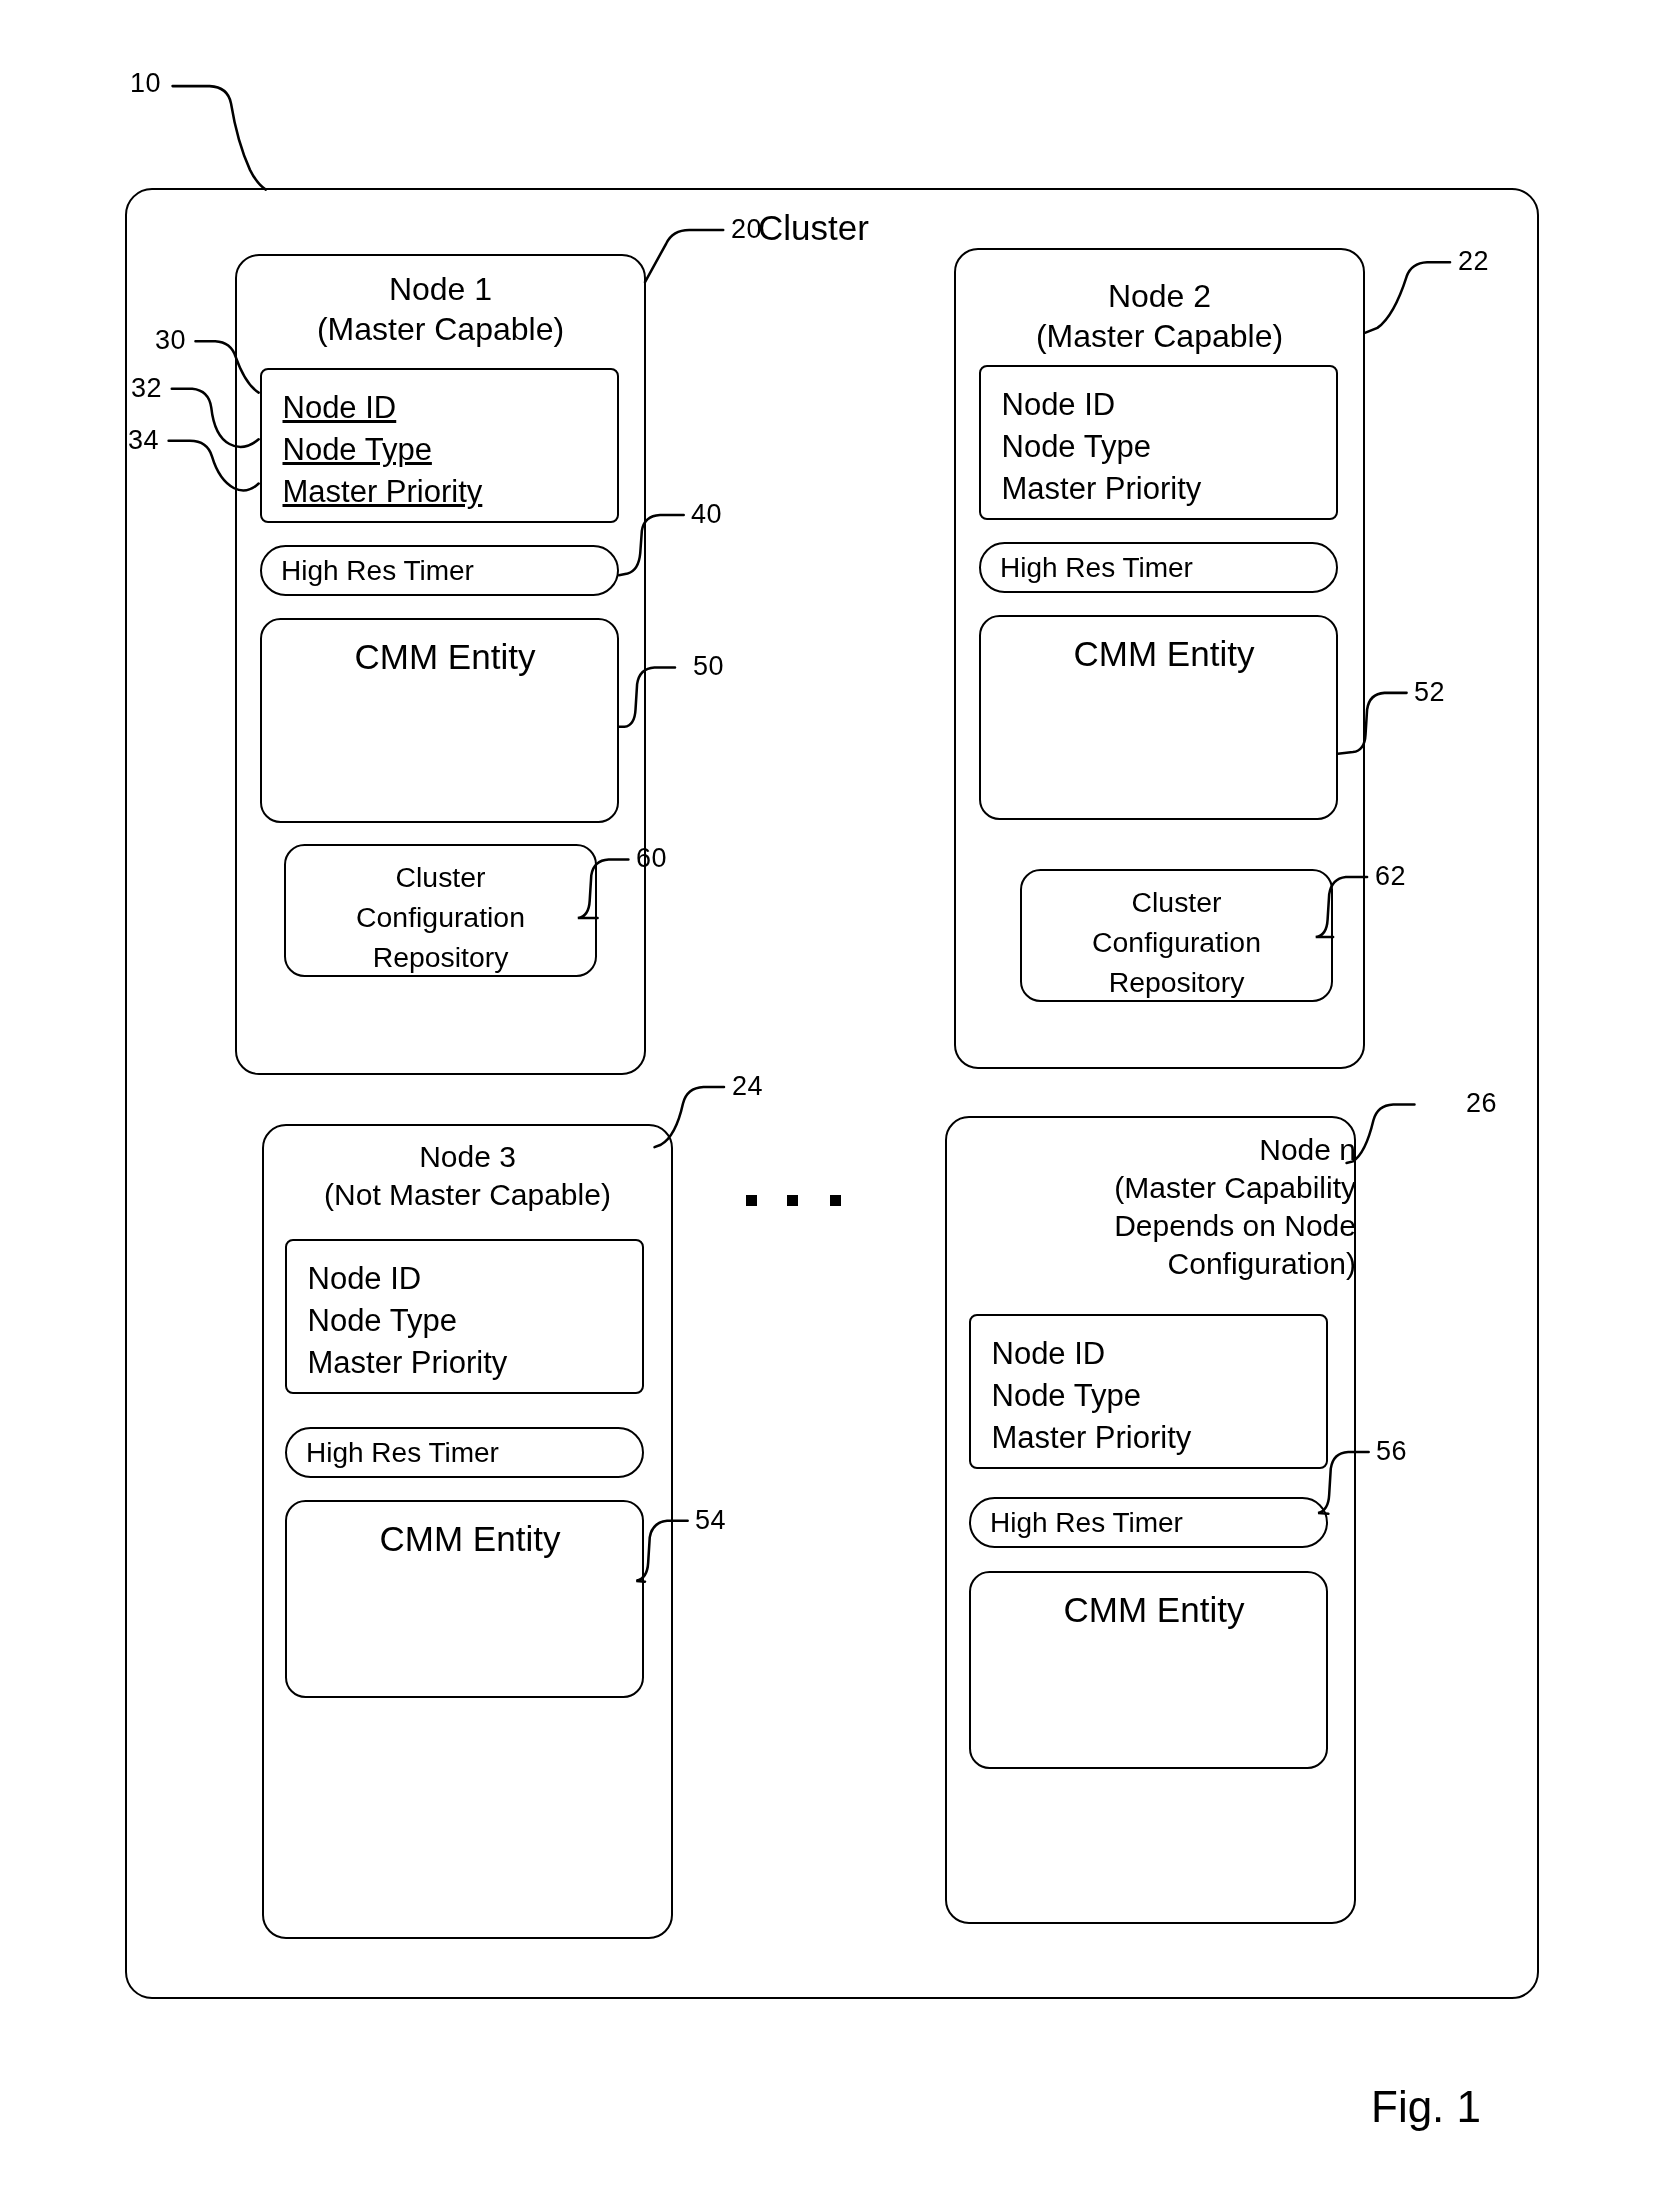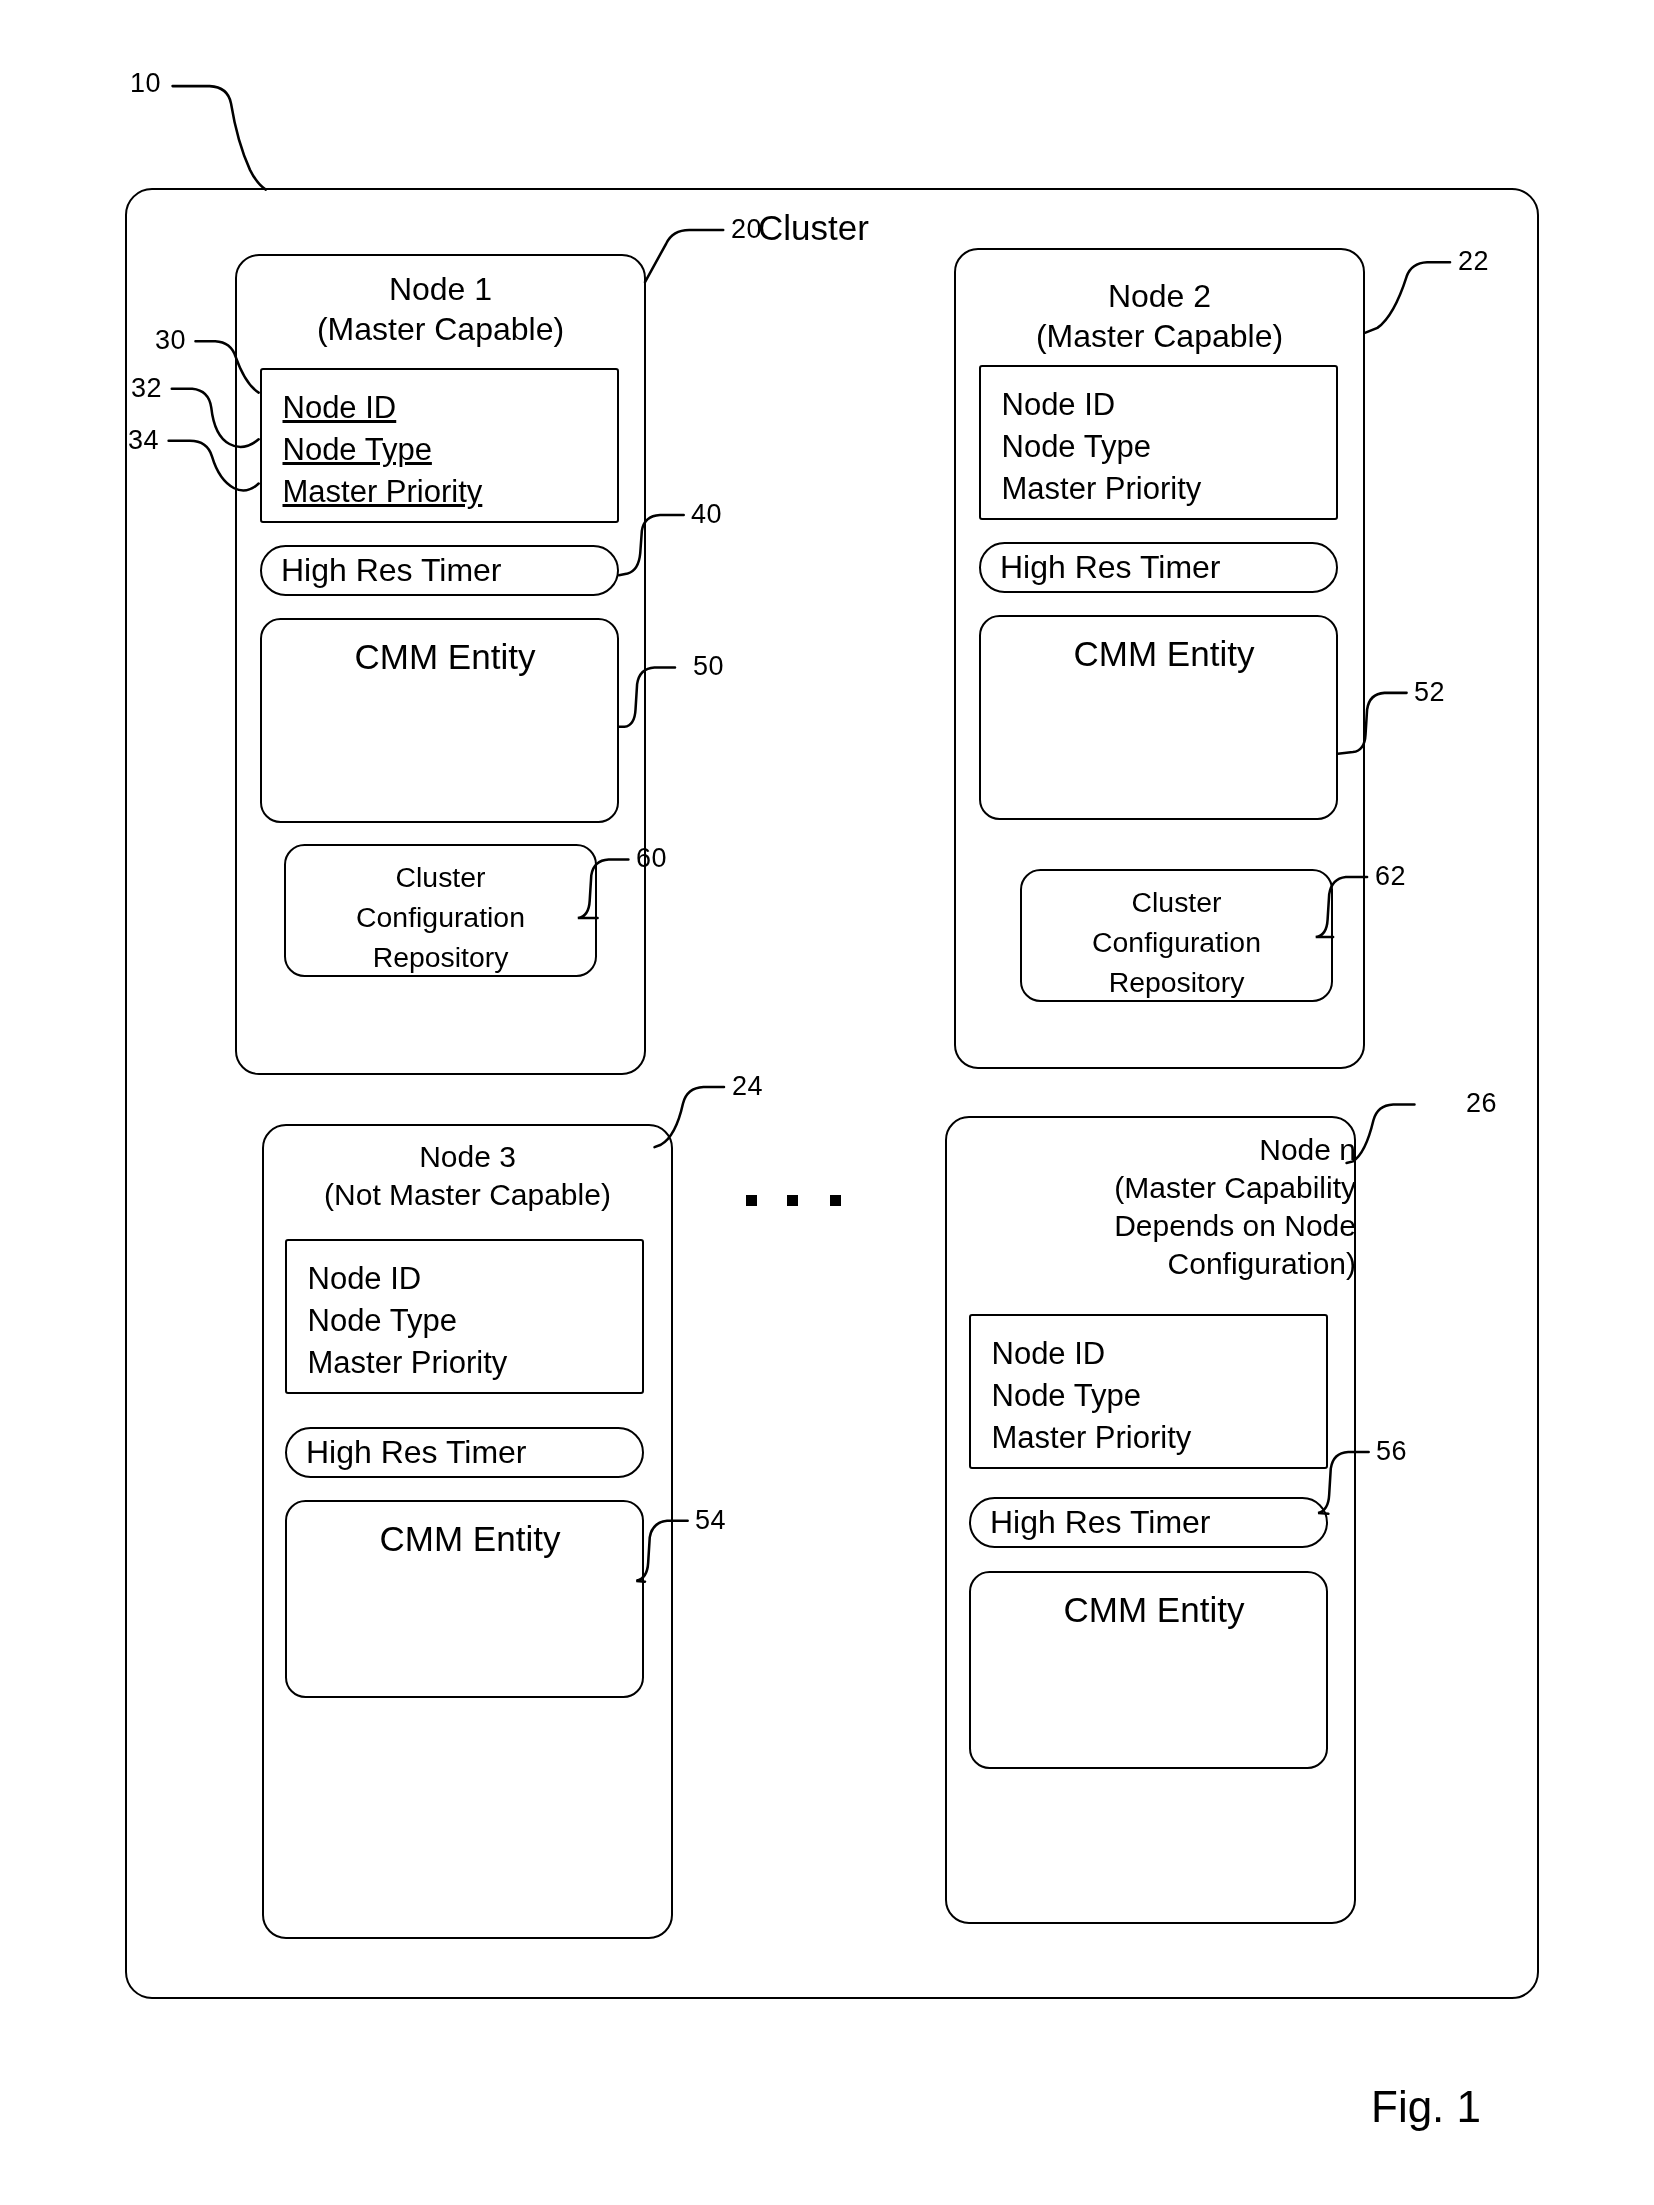--- a/index.html
+++ b/index.html
@@ -79,21 +79,21 @@
   }
   #node1-title { left: 235px;  top: 269px;  width: 411px; }
   #node2-title { left: 954px; top: 276px;  width: 411px; }
   #node3-title { left: 262px;  top: 1138px; width: 411px; font-size: 30px; line-height: 38px;}
   #noden-title { left: 945px; top: 1131px; width: 411px; font-size: 30px; line-height: 38px; text-align: right;}
 
   
   .attr-box {
     position: absolute;
     border: 2.4px solid #000;
-    border-radius: 3px;
+    border-radius: 8px;
     box-sizing: border-box;
     padding: 17.4px 0 14.2px 20.5px;
   }
   .attr-box .attr {
     display: block;
     font-size: 31px;
     line-height: 42px;
     white-space: nowrap;
   }
   .underlined .attr { text-decoration: underline; }
@@ -107,21 +107,21 @@
   .timer-pill {
     position: absolute;
     border: 2.4px solid #000;
     border-radius: 789px;
     box-sizing: border-box;
     display: flex;
     align-items: center;
     padding-left: 19px;
   }
   .timer-pill .lbl {
-    font-size: 32px;
+    font-size: 28px;
     line-height: 35px;
     white-space: nowrap;
   }
   #node1-timer { left: 260px;  top: 545px;  width: 359px; height: 51px; }
   #node2-timer { left: 979px; top: 542px;  width: 359px; height: 51px; }
   #node3-timer { left: 285px;  top: 1427px; width: 359px; height: 51px; }
   #noden-timer { left: 969px; top: 1497px; width: 359px; height: 51px; }
 
   
   .cmm-box {

